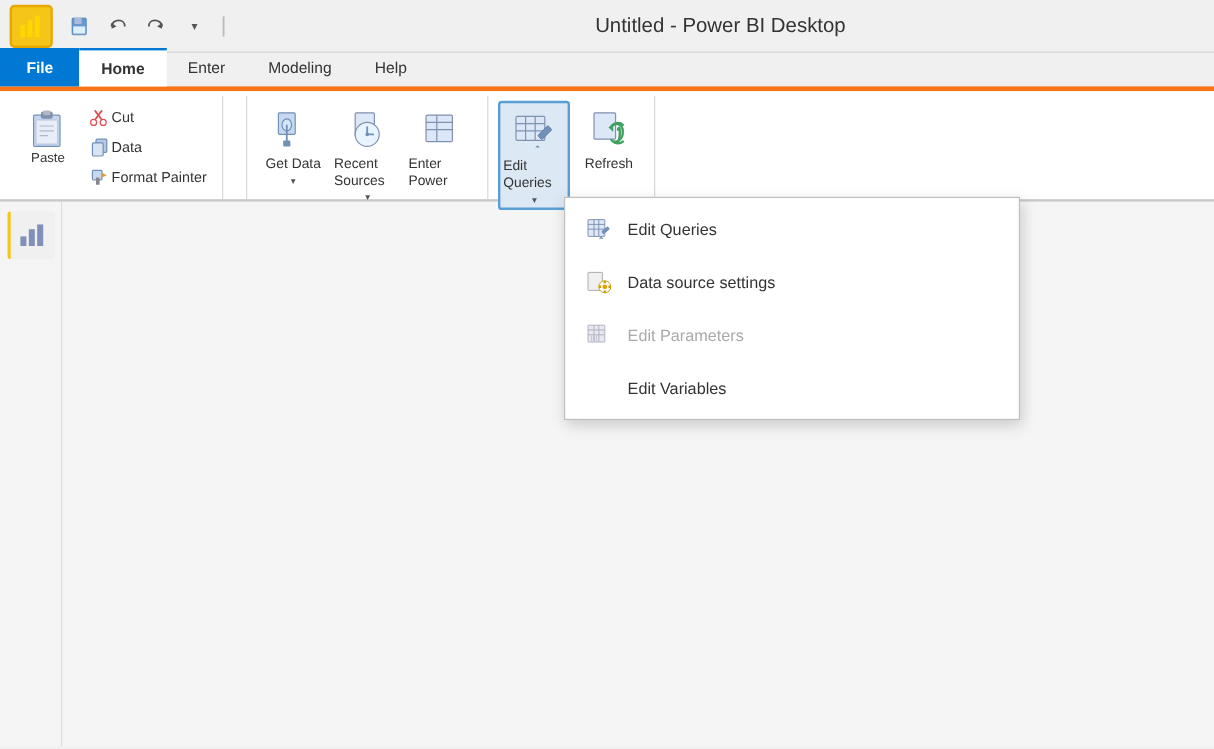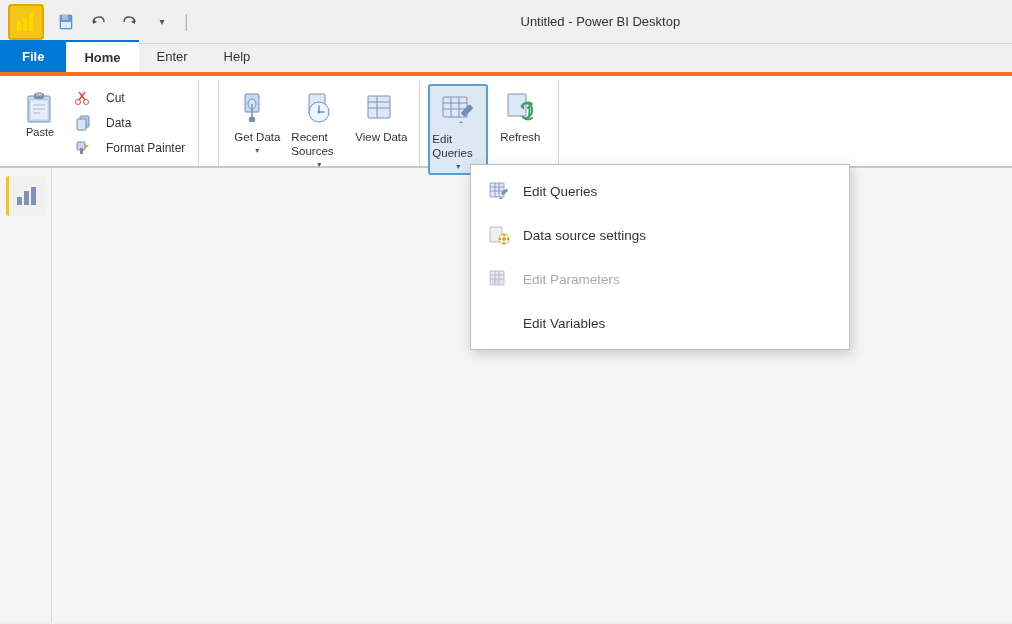--- a/index.html
+++ b/index.html
@@ -28,21 +28,21 @@
     .qa-btn {
       width: 28px; height: 28px;
       border: none; background: transparent; cursor: pointer;
       display: flex; align-items: center; justify-content: center;
       border-radius: 3px;
       color: #555;
     }
     .window-title {
       flex: 1;
       text-align: center;
-      font-size: 13px;
+      font-size: 17px;
       color: #333;
       font-weight: 400;
     }
 
     
     .ribbon-tabs {
       display: flex;
       background: #f0f0f0;
       height: 32px;
       align-items: flex-end;
@@ -127,21 +127,21 @@
     .small-btns {
       display: flex;
       flex-direction: column;
       gap: 1px;
       justify-content: flex-start;
       padding-top: 2px;
     }
     .small-btn {
       display: flex;
       align-items: center;
-      gap: 15px;
+      gap: 2px;
       padding: 3px 5px;
       cursor: pointer;
       border: none;
       background: transparent;
       font-size: 12px;
       color: #333;
       border-radius: 2px;
       white-space: nowrap;
       height: 24px;
     }
@@ -270,20 +270,21 @@
 
   <div class="title-separator">|</div>
 
   <div class="window-title">Untitled - Power BI Desktop</div>
 </div>
 
 <div class="ribbon-tabs">
   <button class="ribbon-tab file">File</button>
   <button class="ribbon-tab active" style="background:#fff; color:#333; border-top: 2px solid #0078d4; font-weight:600;">Home</button>
   <button class="ribbon-tab">Enter</button>
+  <button class="ribbon-tab">Modeling</button>
   <button class="ribbon-tab">Help</button>
 </div>
 
 <div class="ribbon-content">
 
   <div class="ribbon-group">
     <div class="ribbon-group-content">
 
       <button class="paste-btn">
         <svg class="paste-icon" viewBox="0 0 40 40" fill="none">
@@ -364,21 +365,21 @@
 
       <button class="large-btn">
         <div class="large-btn-icon">
           <svg width="36" height="36" viewBox="0 0 36 36" fill="none">
             <rect x="5" y="6" width="22" height="22" rx="1" fill="#dce8f8" stroke="#8090b0" stroke-width="1"></rect>
             <line x1="5" y1="12" x2="27" y2="12" stroke="#8090b0" stroke-width="1"></line>
             <line x1="5" y1="18" x2="27" y2="18" stroke="#8090b0" stroke-width="1"></line>
             <line x1="14" y1="6" x2="14" y2="28" stroke="#8090b0" stroke-width="1"></line>
           </svg>
         </div>
-        <span class="large-btn-label">View Data</span>
+        <span class="large-btn-label">Enter Power</span>
       </button>
     </div>
     <div class="ribbon-group-label"></div>
   </div>
 
   <div class="ribbon-group" style="min-width:60px;">
     <div class="ribbon-group-content">
 
       <button class="large-btn edit-queries-btn" style="background:#dde8f5; border: 2px solid #5a9fd4;">
         <div class="large-btn-icon">

